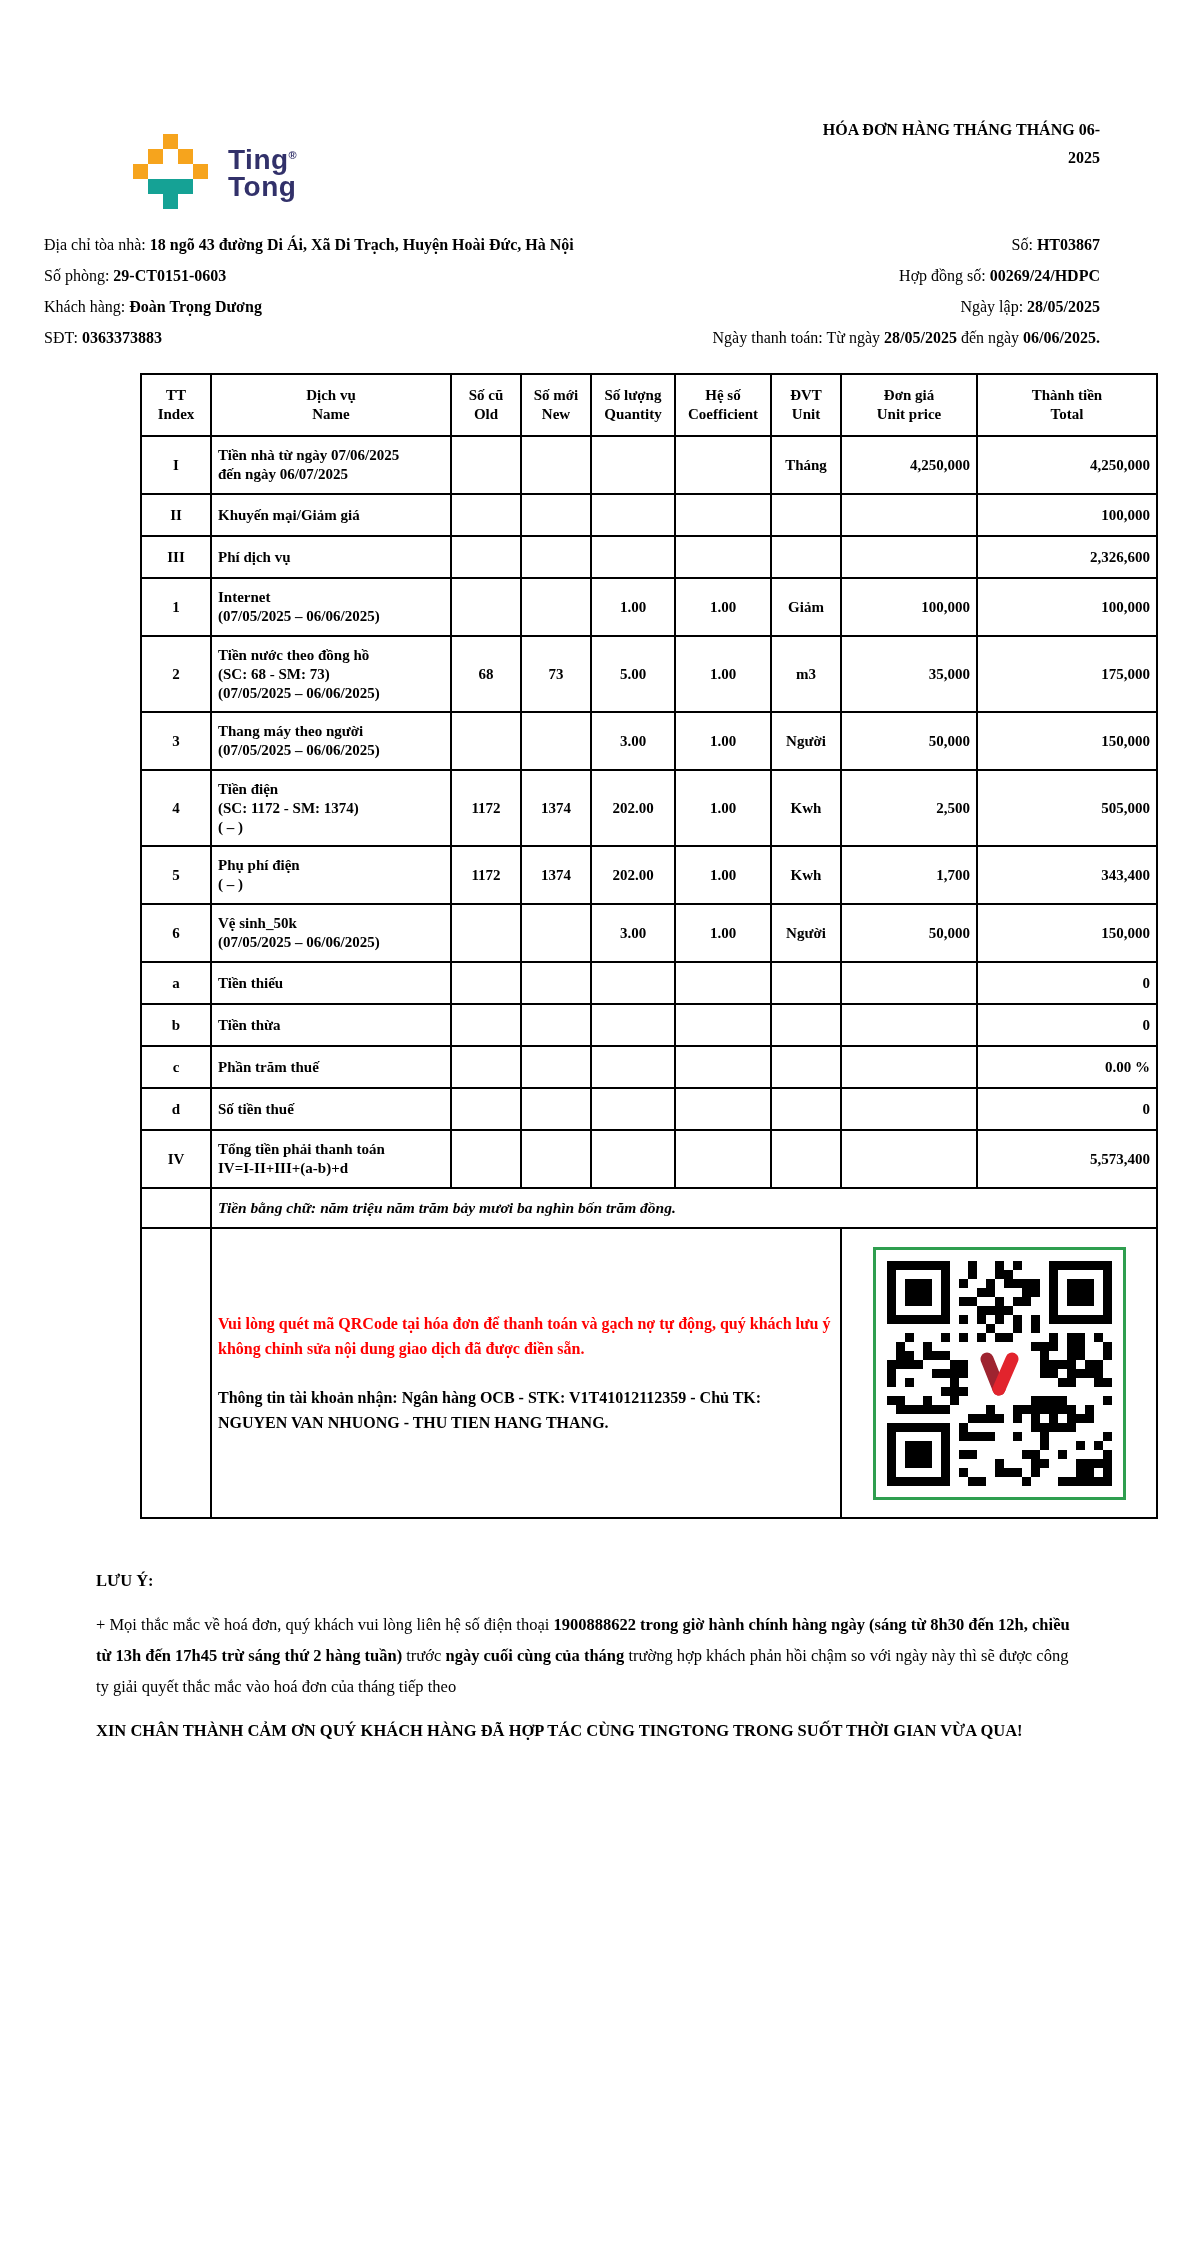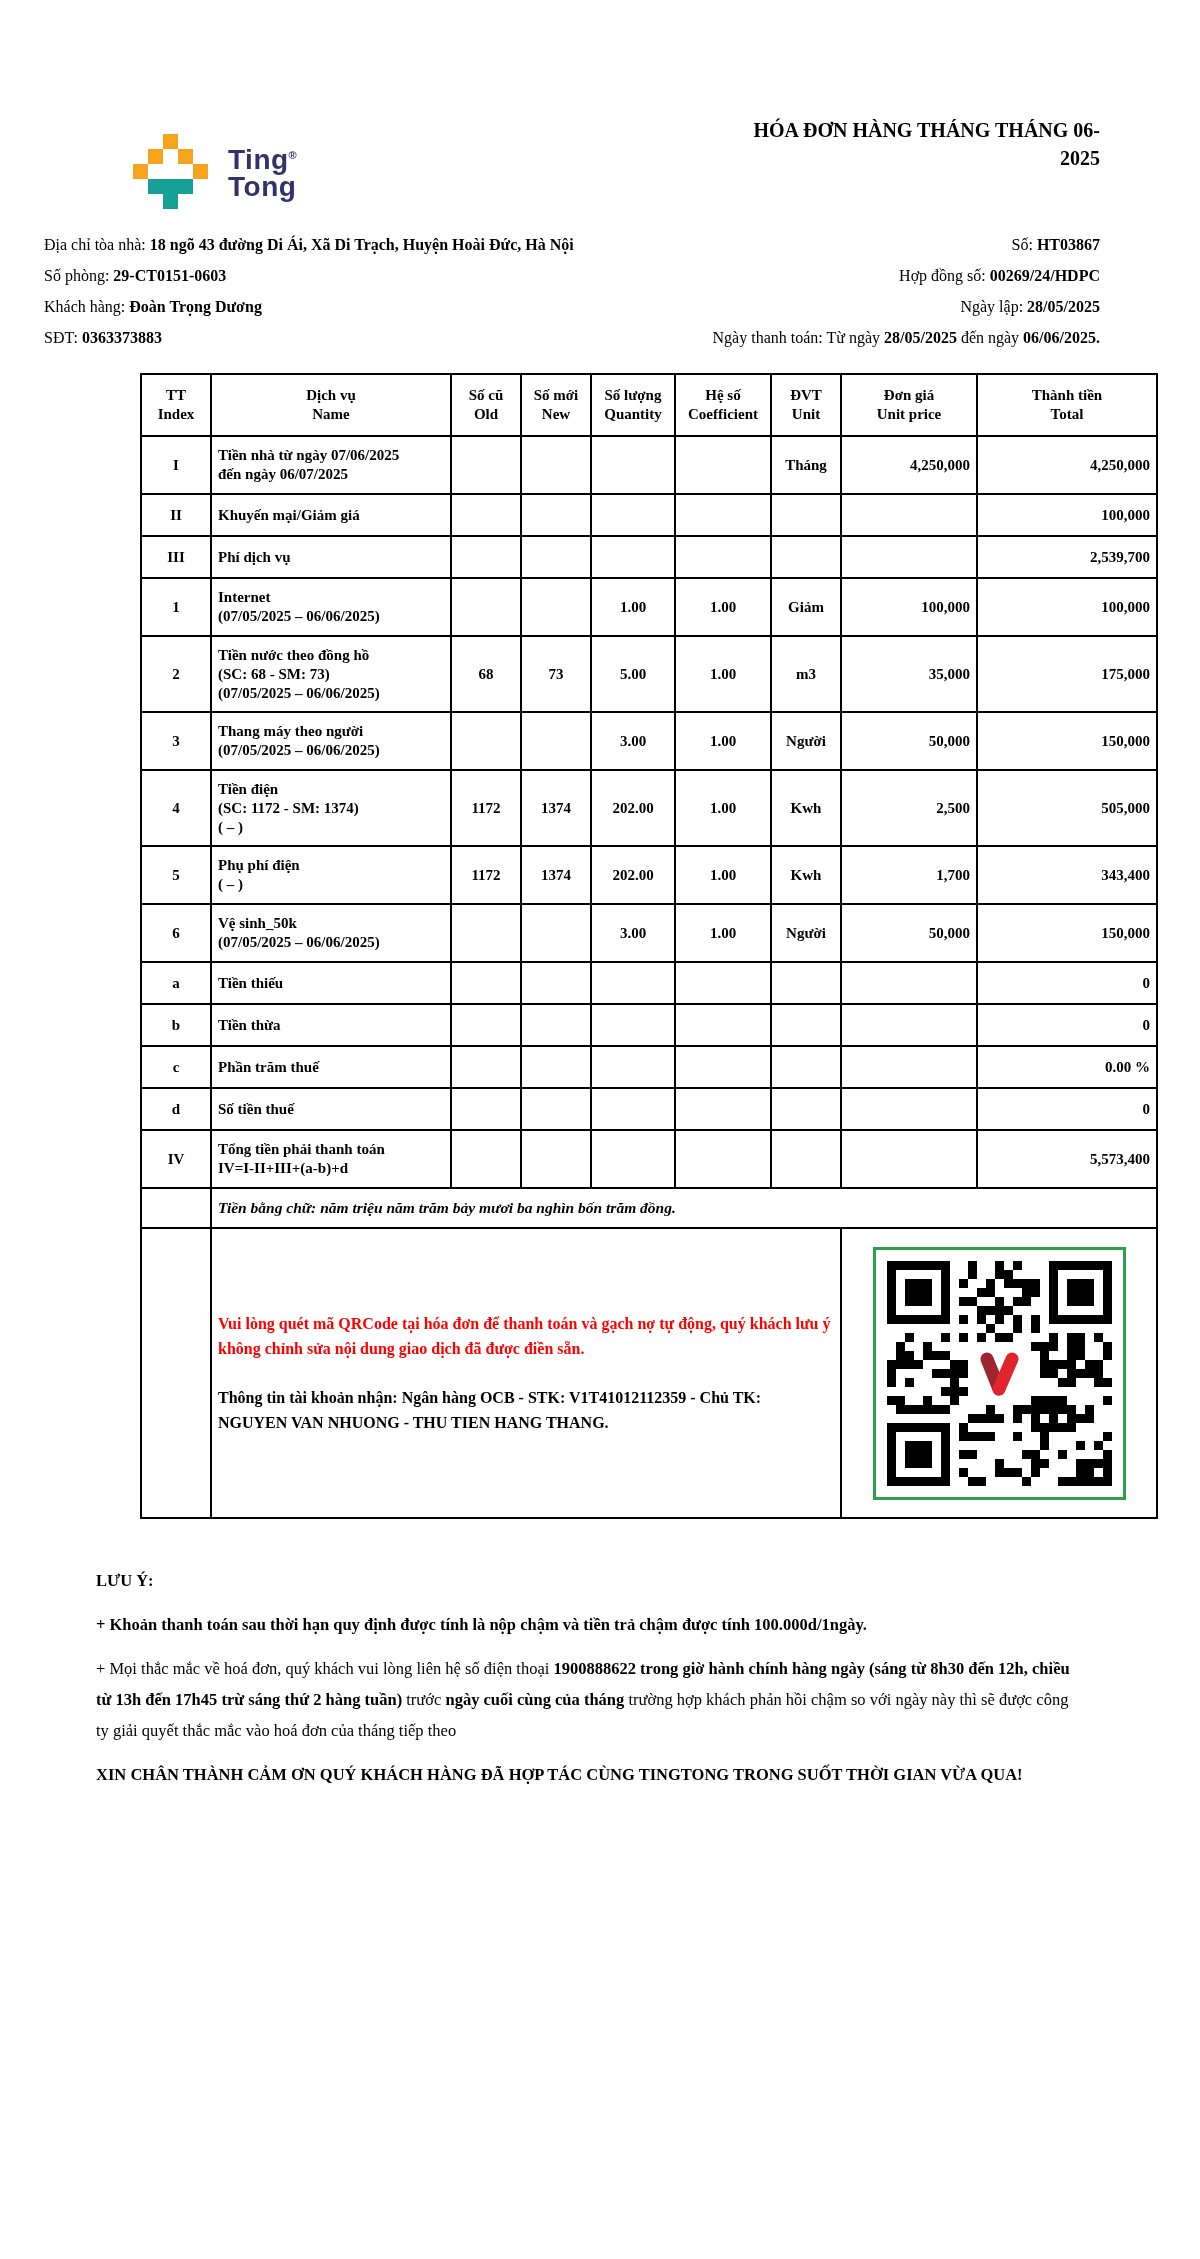--- a/index.html
+++ b/index.html
@@ -6,21 +6,21 @@
   .page{width:1200px;height:2259px;background:#fff;color:#000;
         font-family:"Liberation Serif",serif;position:relative;overflow:hidden;}
 
   
   .header{display:flex;justify-content:space-between;align-items:flex-start;
           padding:116px 100px 0 133px;}
   .logo{display:flex;gap:20px;margin-top:18px;}
   .logo-text{font-family:"Liberation Sans",sans-serif;font-weight:bold;color:#32316A;
              font-size:28px;line-height:27px;letter-spacing:.5px;margin-top:8px;}
   .logo-text sup{font-size:11px;vertical-align:super;}
-  .doc-title{text-align:right;font-weight:bold;font-size:20px;line-height:28px;max-width:480px;}
+  .doc-title{text-align:right;font-weight:bold;font-size:16px;line-height:28px;max-width:480px;}
 
   
   .info{display:flex;justify-content:space-between;padding:20px 100px 0 44px;
         font-size:16px;line-height:31px;}
   .info-left{width:585px;}
   .info-right{flex:1;text-align:right;}
   b{font-weight:bold;}
 
   
   table.inv{border-collapse:collapse;table-layout:fixed;width:1016px;
@@ -172,21 +172,21 @@
     </tr>
     <tr class="h40">
       <td class="c">III</td>
       <td class="n">Phí dịch vụ</td>
       <td class="c"></td>
       <td class="c"></td>
       <td class="c"></td>
       <td class="c"></td>
       <td class="c"></td>
       <td class="r"></td>
-      <td class="r">2,539,700</td>
+      <td class="r">2,326,600</td>
     </tr>
     <tr class="h56">
       <td class="c">1</td>
       <td class="n">Internet
 (07/05/2025 – 06/06/2025)</td>
       <td class="c"></td>
       <td class="c"></td>
       <td class="c">1.00</td>
       <td class="c">1.00</td>
       <td class="c">Giảm</td>
@@ -608,20 +608,19 @@
             </svg>
           </div>
         </div>
       </td>
     </tr>
   </tbody>
     </table>
 
   <div class="footer">
     <p class="bold">LƯU Ý:</p>
-    <p class="bold">+ Khoản thanh toán sau thời hạn quy định được tính là nộp chậm và tiền trả chậm được tính 100.000d/1ngày.</p>
     <p>
       <span>+ Mọi thắc mắc về hoá đơn, quý khách vui lòng liên hệ số điện thoại </span><b>1900888622 trong giờ hành chính hàng ngày (sáng từ 8h30 đến 12h, chiều từ 13h đến 17h45 trừ sáng thứ 2 hàng tuần)</b><span> trước </span><b>ngày cuối cùng của tháng</b><span> trường hợp khách phản hồi chậm so với ngày này thì sẽ được công ty giải quyết thắc mắc vào hoá đơn của tháng tiếp theo</span>
     </p>
     <p class="bold">XIN CHÂN THÀNH CẢM ƠN QUÝ KHÁCH HÀNG ĐÃ HỢP TÁC CÙNG TINGTONG TRONG SUỐT THỜI GIAN VỪA QUA!</p>
   </div>
 
 </div>
 
 </body></html>

